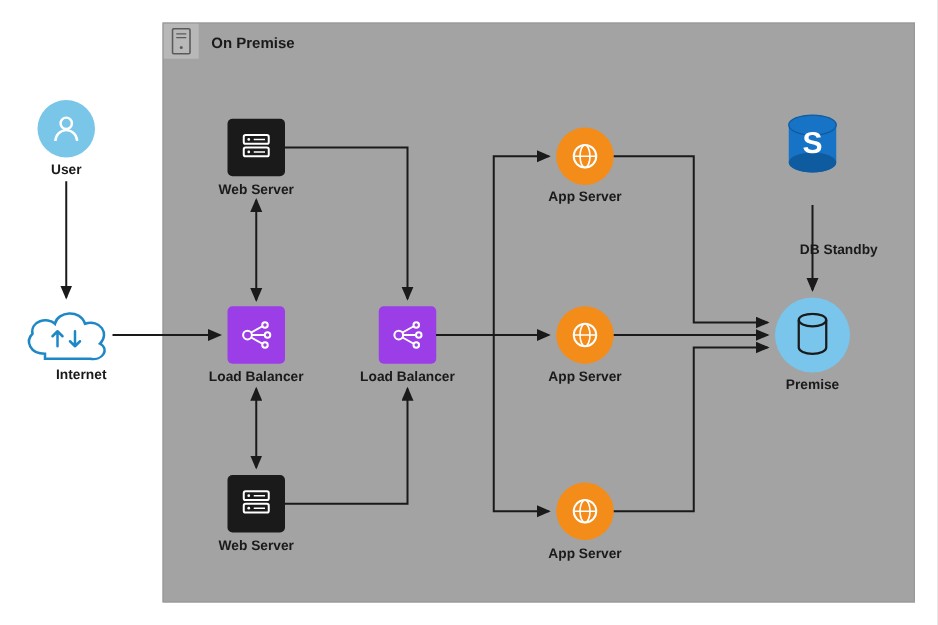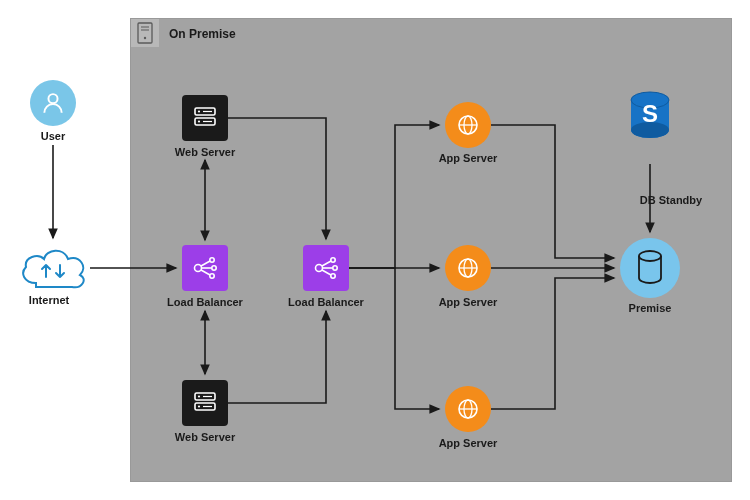--- a/index.html
+++ b/index.html
@@ -68,21 +68,21 @@
   </div>
   <div class="label" style="left:8px; top:130px;text-align:center;">User</div>
 
   <div style="position:absolute; left:16px; top:243px; width:74px; height:50px;">
     <svg width="74" height="50" viewBox="0 0 74 50">
       <path d="M20 40 C8 40 4 30 10 24 C8 14 22 10 28 16 C30 6 48 4 52 16 C64 12 72 24 64 32 C72 36 66 46 56 44 L20 44 Z" fill="#fff" stroke="#1e88c7" stroke-width="2"></path>
       <path d="M30 34 L30 22 M30 22 L26 26 M30 22 L34 26" fill="none" stroke="#1e88c7" stroke-width="2" stroke-linecap="round"></path>
       <path d="M44 22 L44 34 M44 34 L40 30 M44 34 L48 30" fill="none" stroke="#1e88c7" stroke-width="2" stroke-linecap="round"></path>
     </svg>
   </div>
-  <div class="label" style="left:4px; top:294px;">Internet</div>
+  <div class="label" style="left:20px; top:294px;">Internet</div>
 
   <div class="node-box lb" style="left:182px; top:245px;">
     <svg width="30" height="30" viewBox="0 0 30 30">
       <circle cx="8" cy="15" r="3.5" fill="none" stroke="#fff" stroke-width="1.6"></circle>
       <circle cx="22" cy="7" r="2.2" fill="none" stroke="#fff" stroke-width="1.6"></circle>
       <circle cx="24" cy="15" r="2.2" fill="none" stroke="#fff" stroke-width="1.6"></circle>
       <circle cx="22" cy="23" r="2.2" fill="none" stroke="#fff" stroke-width="1.6"></circle>
       <line x1="11" y1="13" x2="20" y2="8" stroke="#fff" stroke-width="1.6"></line>
       <line x1="11.5" y1="15" x2="21.5" y2="15" stroke="#fff" stroke-width="1.6"></line>
       <line x1="11" y1="17" x2="20" y2="22" stroke="#fff" stroke-width="1.6"></line>

